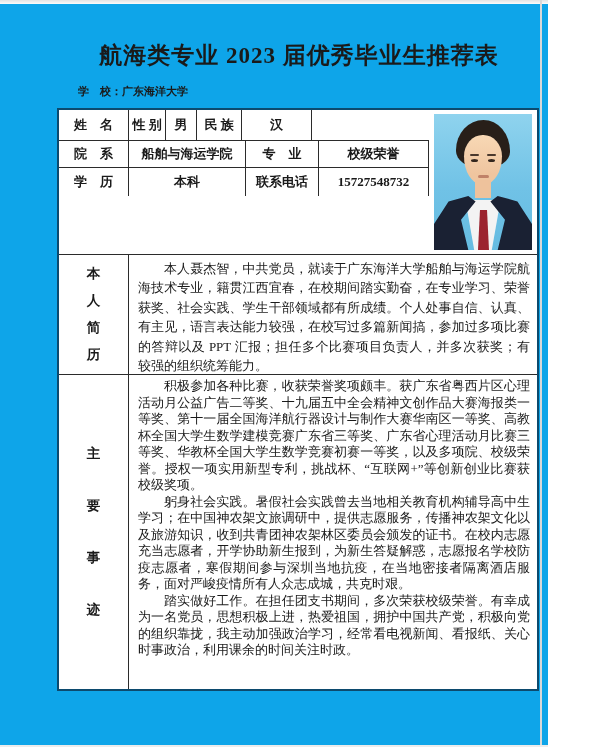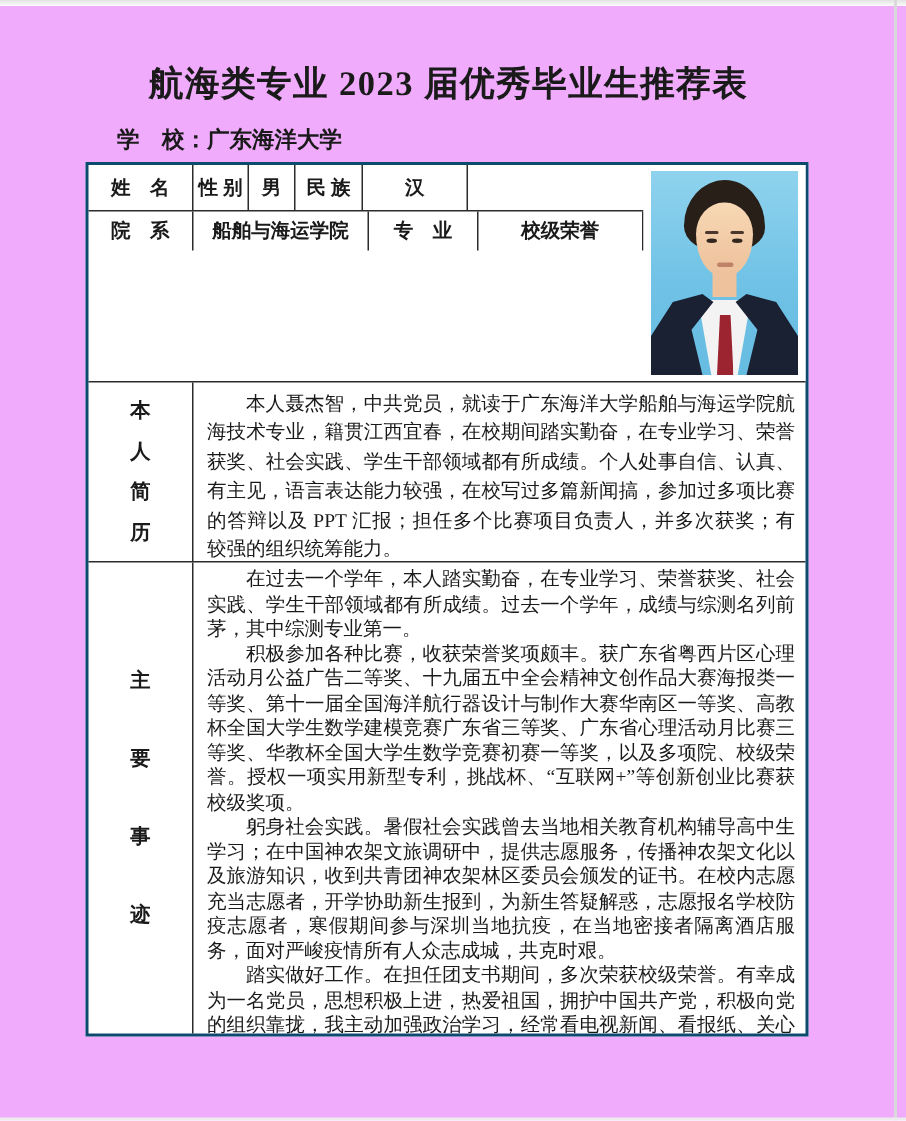--- a/index.html
+++ b/index.html
@@ -1,32 +1,32 @@
 <!DOCTYPE html>
 <html><head>
 <meta charset="utf-8">
 <style>
   html,body { margin:0; padding:0; background:#ffffff; }
   .page {
-    position:relative; width:604px; height:747px; background:#f0abfc;
+    position:relative; width:548px; height:747px; background:#0ea5e9;
     font-family:"Liberation Serif","DejaVu Serif",serif; color:#1a1a1a;
     overflow:hidden;
   }
   
   .edge-top    { position:absolute; left:0; top:0; width:604px; height:4px;
                  background:linear-gradient(180deg,#e3e3e3,#fbfbfb); }
   .edge-right  { position:absolute; right:6px; top:0; width:2px; height:747px; background:#d9d9d9; }
   .edge-bottom { position:absolute; left:0; bottom:0; width:604px; height:2px; background:#ececec; }
 
   .doc-title {
     position:absolute; left:58px; top:40px; width:482px; margin:0;
     text-align:center; font-size:23px; font-weight:bold; letter-spacing:1px;
   }
   .school-line {
-    position:absolute; left:78px; top:84px; font-size:15px; font-weight:bold;
+    position:absolute; left:78px; top:84px; font-size:11px; font-weight:bold;
   }
 
   .form-table {
     position:absolute; left:57px; top:108px; width:482px;
     border:2px solid #0c4a6e; box-sizing:border-box; background:#fff;
   }
   .upper { display:flex; border-bottom:1px solid #2b2b2b; }
   .upper-left { width:370px; }
   .trow { display:flex; border-bottom:1px solid #2b2b2b; box-sizing:border-box; }
   .trow:last-child { border-bottom:none; }
@@ -112,20 +112,26 @@
           <div class="cell r1 w-sexv">男</div>
           <div class="cell r1 w-ethl">民 族</div>
           <div class="cell r1 w-ethv">汉</div>
         </div>
         <div class="trow">
           <div class="cell r3 w-label">院　系</div>
           <div class="cell r3 w-value">船舶与海运学院</div>
           <div class="cell r3 w-mid">专　业</div>
           <div class="cell r3 w-right">校级荣誉</div>
         </div>
+        <div class="trow">
+          <div class="cell r4 w-label">学　历</div>
+          <div class="cell r4 w-value">本科</div>
+          <div class="cell r4 w-mid">联系电话</div>
+          <div class="cell r4 w-right">15727548732</div>
+        </div>
       </div>
       <div class="photo-cell">
         <div class="photo">
           <div class="hair"></div>
           <div class="face"></div>
           <div class="brow l"></div>
           <div class="brow r"></div>
           <div class="eye l"></div>
           <div class="eye r"></div>
           <div class="mouth"></div>
@@ -151,20 +157,19 @@
     </div>
 
     <div class="section deeds">
       <div class="sec-label deeds-label">
         <span>主</span>
         <span>要</span>
         <span>事</span>
         <span>迹</span>
       </div>
       <div class="sec-content deeds-content">
-        <p>在过去一个学年，本人踏实勤奋，在专业学习、荣誉获奖、社会实践、学生干部领域都有所成绩。过去一个学年，成绩与综测名列前茅，其中综测专业第一。</p>
         <p>积极参加各种比赛，收获荣誉奖项颇丰。获广东省粤西片区心理活动月公益广告二等奖、十九届五中全会精神文创作品大赛海报类一等奖、第十一届全国海洋航行器设计与制作大赛华南区一等奖、高教杯全国大学生数学建模竞赛广东省三等奖、广东省心理活动月比赛三等奖、华教杯全国大学生数学竞赛初赛一等奖，以及多项院、校级荣誉。授权一项实用新型专利，挑战杯、“互联网+”等创新创业比赛获校级奖项。</p>
         <p>躬身社会实践。暑假社会实践曾去当地相关教育机构辅导高中生学习；在中国神农架文旅调研中，提供志愿服务，传播神农架文化以及旅游知识，收到共青团神农架林区委员会颁发的证书。在校内志愿充当志愿者，开学协助新生报到，为新生答疑解惑，志愿报名学校防疫志愿者，寒假期间参与深圳当地抗疫，在当地密接者隔离酒店服务，面对严峻疫情所有人众志成城，共克时艰。</p>
         <p>踏实做好工作。在担任团支书期间，多次荣获校级荣誉。有幸成为一名党员，思想积极上进，热爱祖国，拥护中国共产党，积极向党的组织靠拢，我主动加强政治学习，经常看电视新闻、看报纸、关心时事政治，利用课余的时间关注时政。</p>
       </div>
     </div>
   </div>
 </div>
 
 </body></html>

